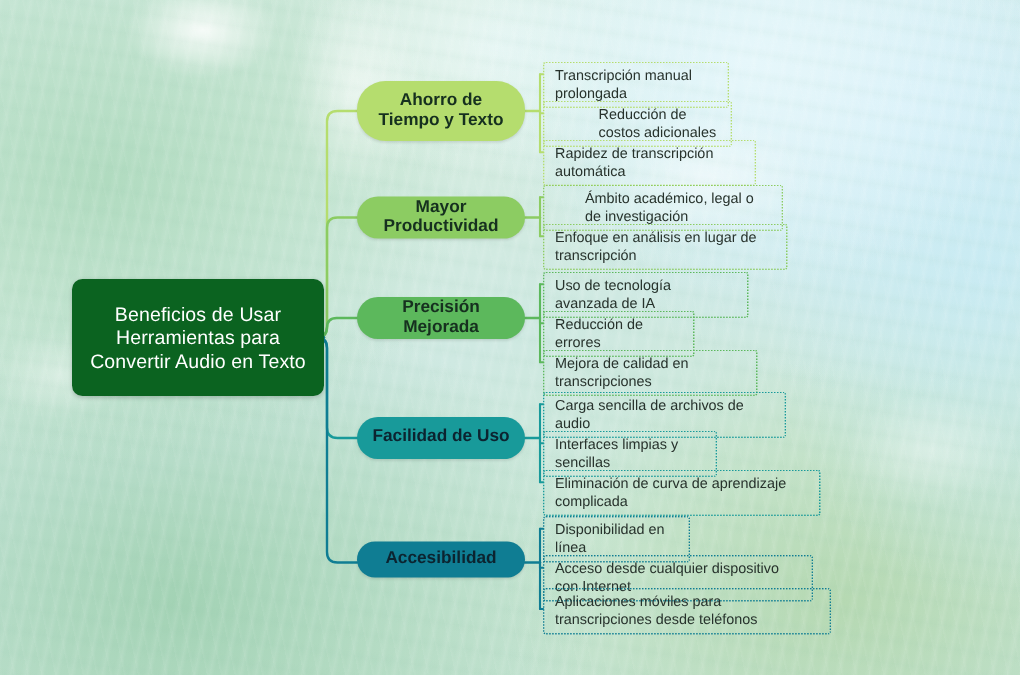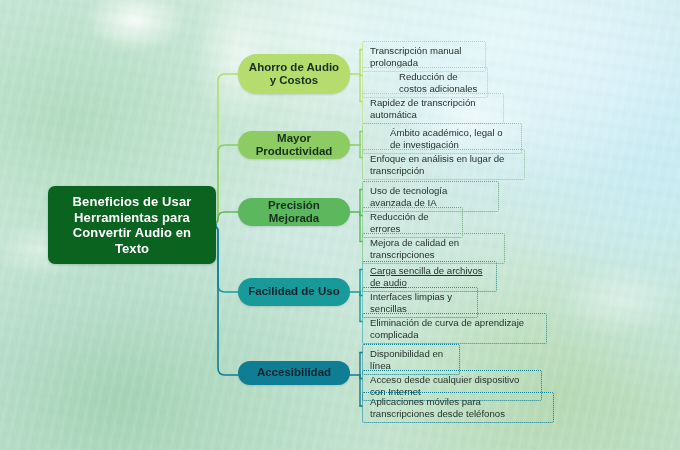--- a/index.html
+++ b/index.html
@@ -71,21 +71,21 @@
   }
   #root-node {
     left: 48px;
     top: 186px;
     width: 168px;
     height: 78px;
     border-radius: 7px;
     background: #0b6320;
     color: #ffffff;
     font-size: 13px;
-    font-weight: bold;
+    font-weight: normal;
     line-height: 15.5px;
     letter-spacing: 0.1px;
     padding: 0 8px;
     box-shadow: 0 1px 3px rgba(0,0,0,0.18);
   }
   .branch-node {
     border-radius: 19px;
     color: #1d2b1d;
     font-size: 11.5px;
     font-weight: bold;
@@ -155,33 +155,33 @@
       <path d="M 360 352.5 L 362 352.5" fill="none" stroke="#0f7d93" stroke-width="1.4" stroke-linecap="round"></path>
       <path d="M 360 375 L 360 375 Q 360 375 360 375 L 360 378.5" fill="none" stroke="#0f7d93" stroke-width="1.4" stroke-linecap="round"></path>
       <path d="M 360 378.5 L 362 378.5" fill="none" stroke="#0f7d93" stroke-width="1.4" stroke-linecap="round"></path>
       <path d="M 360 375 L 360 375 Q 360 375 360 375 L 360 406" fill="none" stroke="#0f7d93" stroke-width="1.4" stroke-linecap="round"></path>
       <path d="M 360 406 L 362 406" fill="none" stroke="#0f7d93" stroke-width="1.4" stroke-linecap="round"></path>
     </svg>
 
   <div class="node" id="root-node">Beneficios de Usar Herramientas para Convertir Audio en Texto</div>
 
   <div id="nodes-container">
-      <div class="node branch-node dark-text" style="left: 238px; top: 54px; width: 112px; height: 40px; background: rgb(181, 221, 110);">Ahorro de Audio y Costos</div>
+      <div class="node branch-node dark-text" style="left: 238px; top: 54px; width: 112px; height: 40px; background: rgb(181, 221, 110);">Ahorro de Tiempo y Texto</div>
       <div class="node leaf-node" style="left: 362px; top: 41px; width: 124px; min-height: 17px; border-color: rgb(181, 221, 110);">Transcripción manual prolongada</div>
       <div class="node leaf-node" style="left: 362px; top: 67px; width: 126px; min-height: 17px; border-color: rgb(181, 221, 110); padding-left: 36px;">Reducción de costos adicionales</div>
       <div class="node leaf-node" style="left: 362px; top: 93px; width: 142px; min-height: 17px; border-color: rgb(181, 221, 110);">Rapidez de transcripción automática</div>
       <div class="node branch-node dark-text" style="left: 238px; top: 131px; width: 112px; height: 28px; background: rgb(140, 204, 98);">Mayor Productividad</div>
       <div class="node leaf-node" style="left: 362px; top: 123px; width: 160px; min-height: 17px; border-color: rgb(140, 204, 98); padding-left: 27px;">Ámbito académico, legal o de investigación</div>
       <div class="node leaf-node" style="left: 362px; top: 149px; width: 163px; min-height: 17px; border-color: rgb(140, 204, 98);">Enfoque en análisis en lugar de transcripción</div>
       <div class="node branch-node dark-text" style="left: 238px; top: 198px; width: 112px; height: 28px; background: rgb(92, 184, 92);">Precisión Mejorada</div>
       <div class="node leaf-node" style="left: 362px; top: 181px; width: 137px; min-height: 17px; border-color: rgb(92, 184, 92);">Uso de tecnología avanzada de IA</div>
       <div class="node leaf-node" style="left: 362px; top: 207px; width: 101px; min-height: 17px; border-color: rgb(92, 184, 92);">Reducción de errores</div>
       <div class="node leaf-node" style="left: 362px; top: 233px; width: 143px; min-height: 17px; border-color: rgb(92, 184, 92);">Mejora de calidad en transcripciones</div>
       <div class="node branch-node light-text" style="left: 238px; top: 278px; width: 112px; height: 28px; background: rgb(24, 154, 154);">Facilidad de Uso</div>
-      <div class="node leaf-node" style="left: 362px; top: 261px; width: 135px; min-height: 17px; border-color: rgb(24, 154, 154); text-decoration: underline;">Carga sencilla de archivos de audio</div>
+      <div class="node leaf-node" style="left: 362px; top: 261px; width: 162px; min-height: 17px; border-color: rgb(24, 154, 154);">Carga sencilla de archivos de audio</div>
       <div class="node leaf-node" style="left: 362px; top: 287px; width: 116px; min-height: 17px; border-color: rgb(24, 154, 154);">Interfaces limpias y sencillas</div>
       <div class="node leaf-node" style="left: 362px; top: 313px; width: 185px; min-height: 17px; border-color: rgb(24, 154, 154);">Eliminación de curva de aprendizaje complicada</div>
       <div class="node branch-node light-text" style="left: 238px; top: 361px; width: 112px; height: 24px; background: rgb(15, 125, 147);">Accesibilidad</div>
       <div class="node leaf-node" style="left: 362px; top: 344px; width: 98px; min-height: 17px; border-color: rgb(15, 125, 147);">Disponibilidad en línea</div>
       <div class="node leaf-node" style="left: 362px; top: 370px; width: 180px; min-height: 17px; border-color: rgb(15, 125, 147);">Acceso desde cualquier dispositivo con Internet</div>
       <div class="node leaf-node" style="left: 362px; top: 392px; width: 192px; min-height: 28px; border-color: rgb(15, 125, 147);">Aplicaciones móviles para transcripciones desde teléfonos</div>
     </div>
 
 </div>
 

